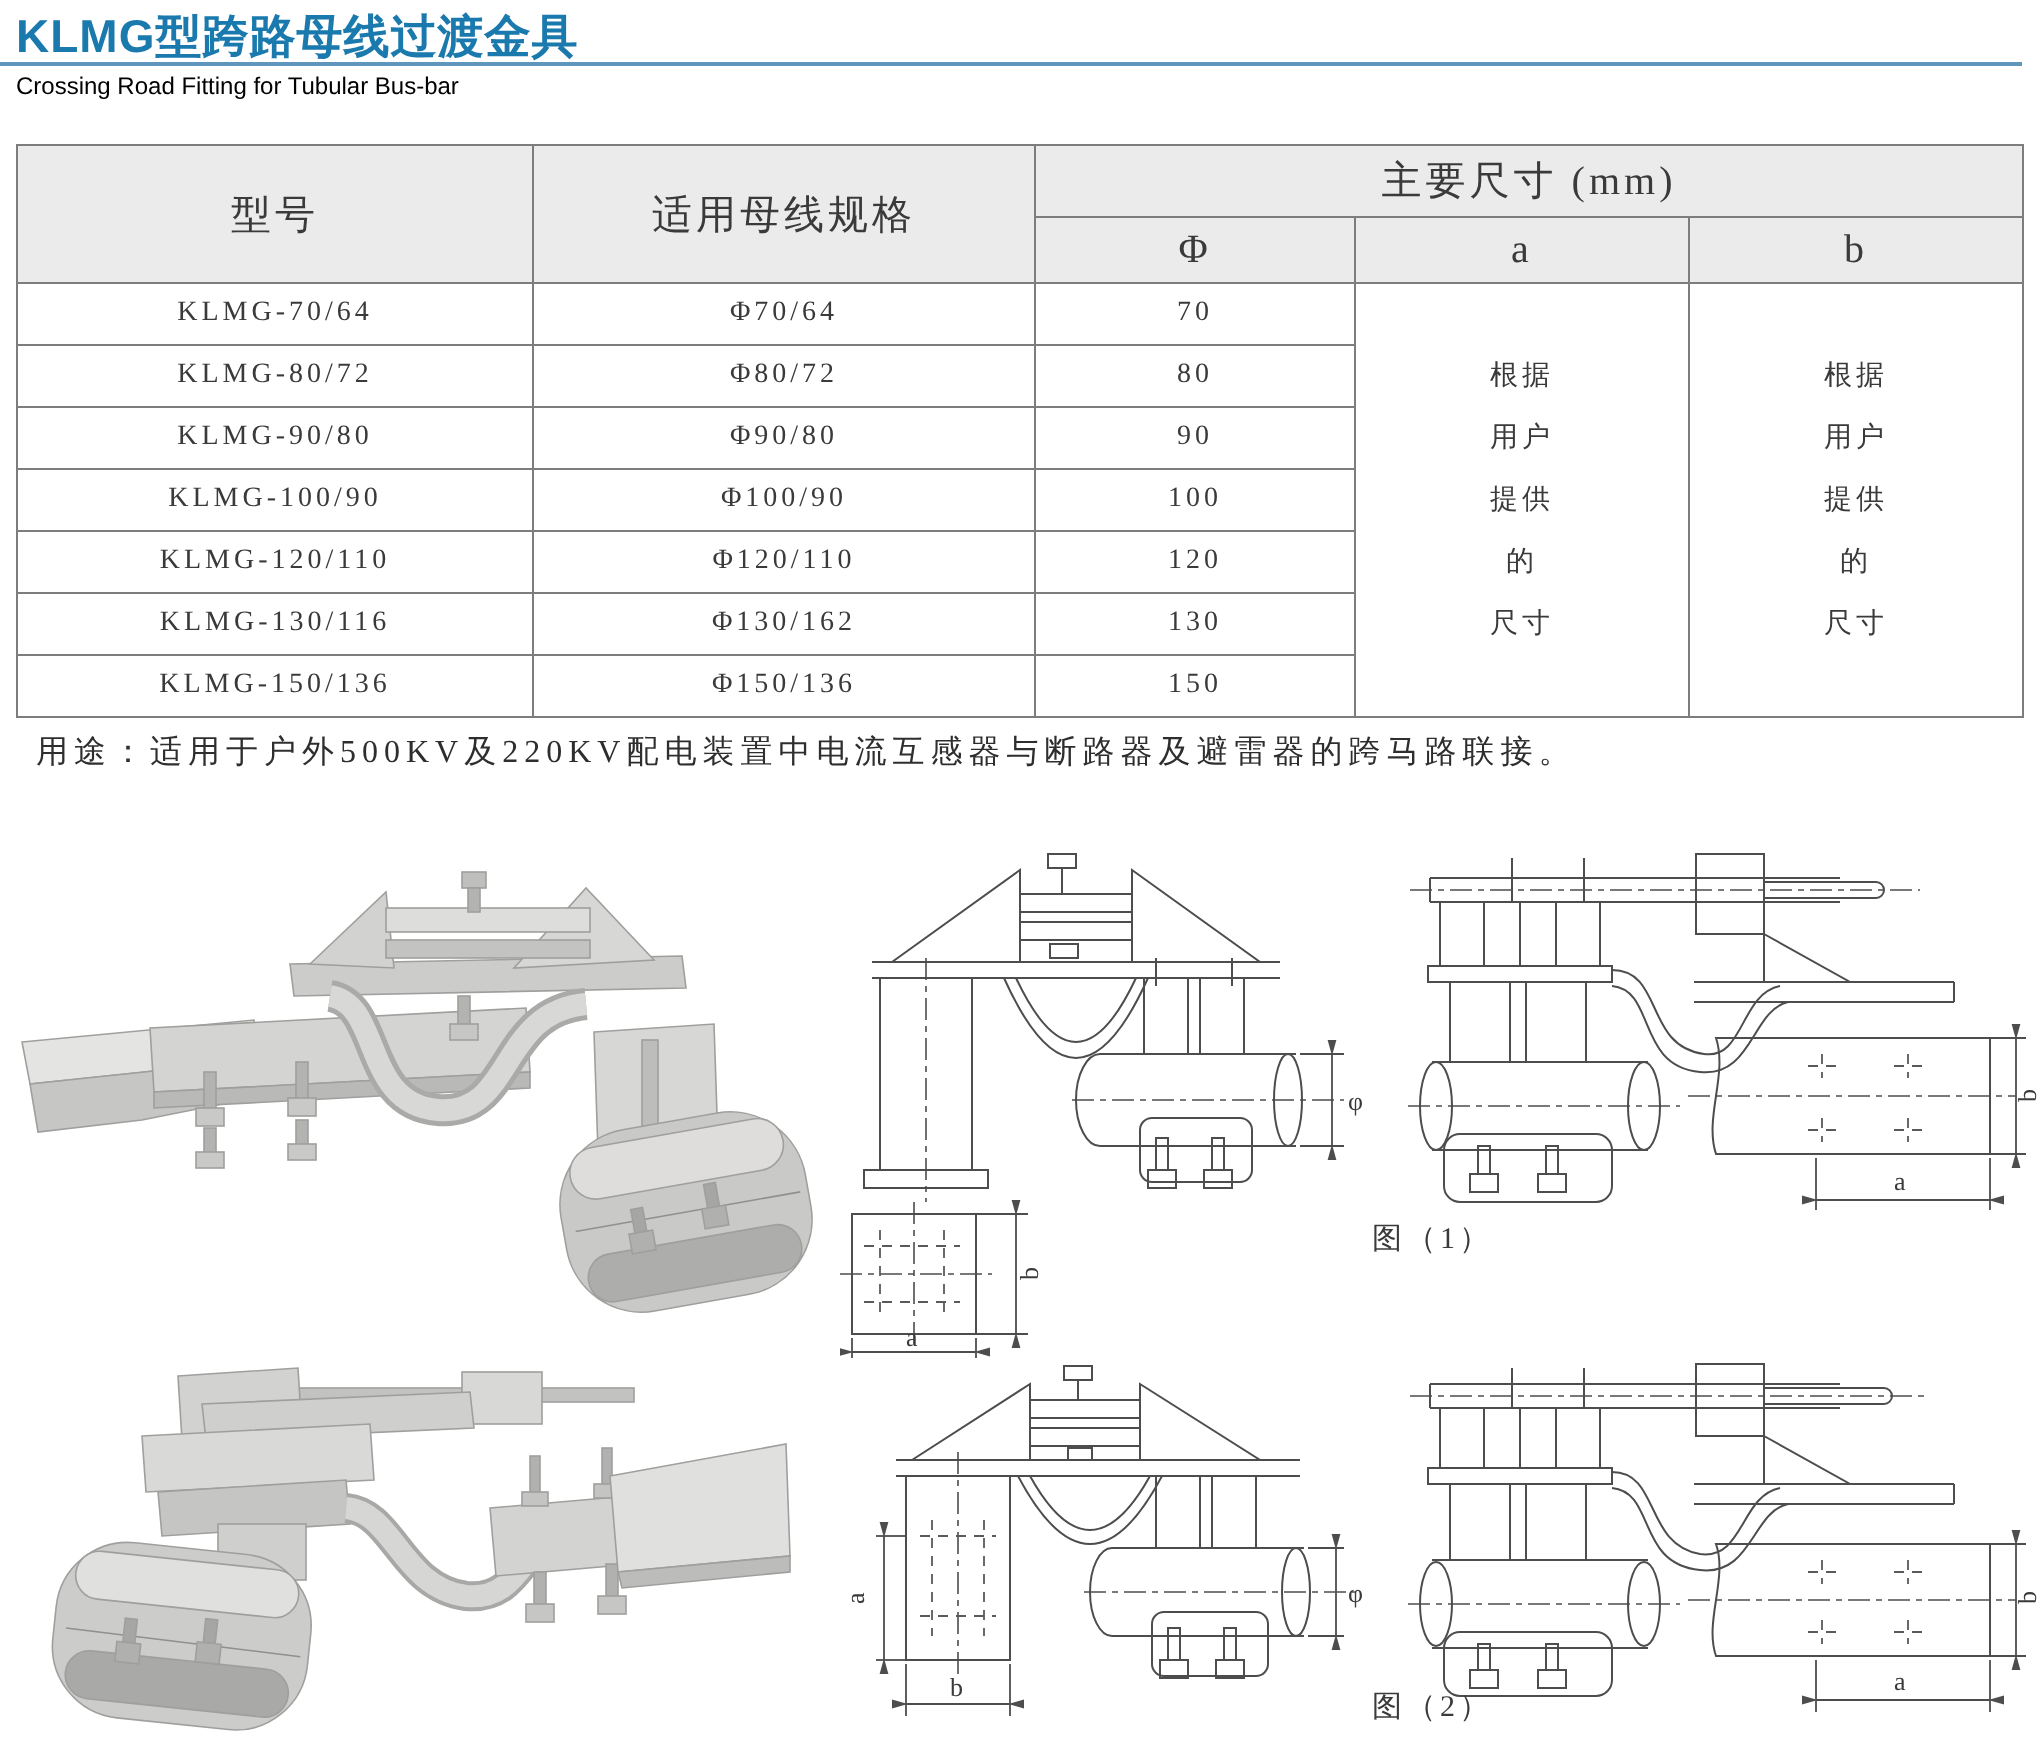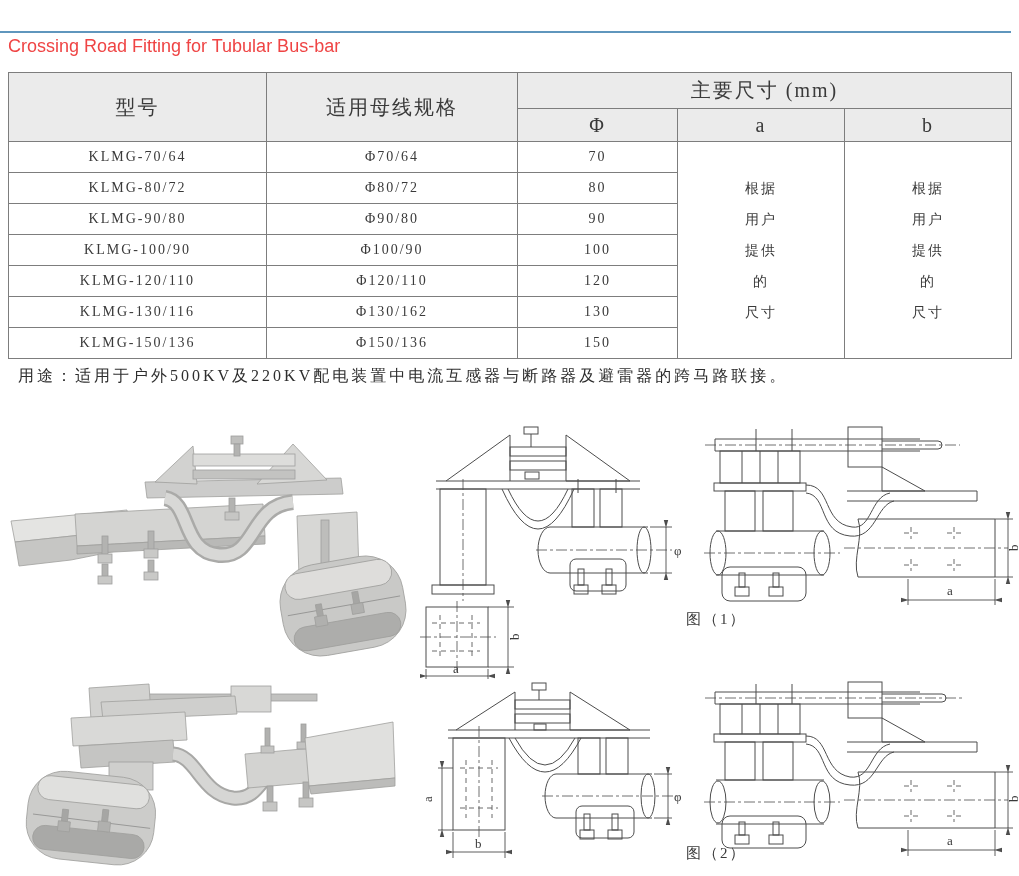--- a/index.html
+++ b/index.html
@@ -4,21 +4,21 @@
 <style>
   html,body{margin:0;padding:0;background:#ffffff;}
   .page{position:relative;width:1019px;height:876px;background:#ffffff;overflow:hidden;
         font-family:"Liberation Serif","DejaVu Serif",serif;color:#333;}
 
   
   .title{position:absolute;left:8px;top:3px;font-family:"Liberation Sans","DejaVu Sans",sans-serif;
          font-size:23px;font-weight:bold;color:#1b7aad;letter-spacing:0.5px;}
   .title-rule{position:absolute;left:0;top:31px;width:1011px;height:2px;background:#5f96bd;}
   .subtitle{position:absolute;left:8px;top:36px;font-family:"Liberation Sans","DejaVu Sans",sans-serif;
-            font-size:18px;color:#ef4444;}
+            font-size:12px;color:#000000;}
 
   
   table.spec{position:absolute;left:8px;top:72px;width:1003px;border-collapse:collapse;table-layout:fixed;}
   table.spec th,table.spec td{border:1px solid #7d7d7d;text-align:center;vertical-align:middle;
             font-weight:normal;padding:0;}
   table.spec thead th{background:#ebebeb;font-size:20px;letter-spacing:2px;color:#3a3a3a;}
   .hrow1 th{height:35px;}
   .hrow2 th{height:32px;}
   table.spec tbody td{height:30px;font-size:14px;letter-spacing:2px;color:#3a3a3a;background:#fff;}
   td.ab-note{white-space:pre-line;line-height:31px;letter-spacing:3px;font-size:15px;margin-top:41px;}
@@ -39,20 +39,21 @@
   .cl{stroke:#4d4d4d;stroke-width:0.8;fill:none;stroke-dasharray:11 3 3 3;}
   .hd{stroke:#5a5a5a;stroke-width:0.9;fill:none;stroke-dasharray:5 4;}
   .dim{stroke:#4d4d4d;stroke-width:0.9;fill:none;}
   .ph{stroke:#9f9f9d;stroke-width:0.8;}
 </style>
 </head>
 <body>
 
 <div class="page">
 
+  <div class="title">KLMG型跨路母线过渡金具</div>
   <div class="title-rule"></div>
   <div class="subtitle">Crossing Road Fitting for Tubular Bus-bar</div>
 
   <table class="spec">
     <colgroup>
       <col style="width:258px">
         <col style="width:251px">
         <col style="width:160px">
       <col style="width:167px">
         <col style="width:167px">

